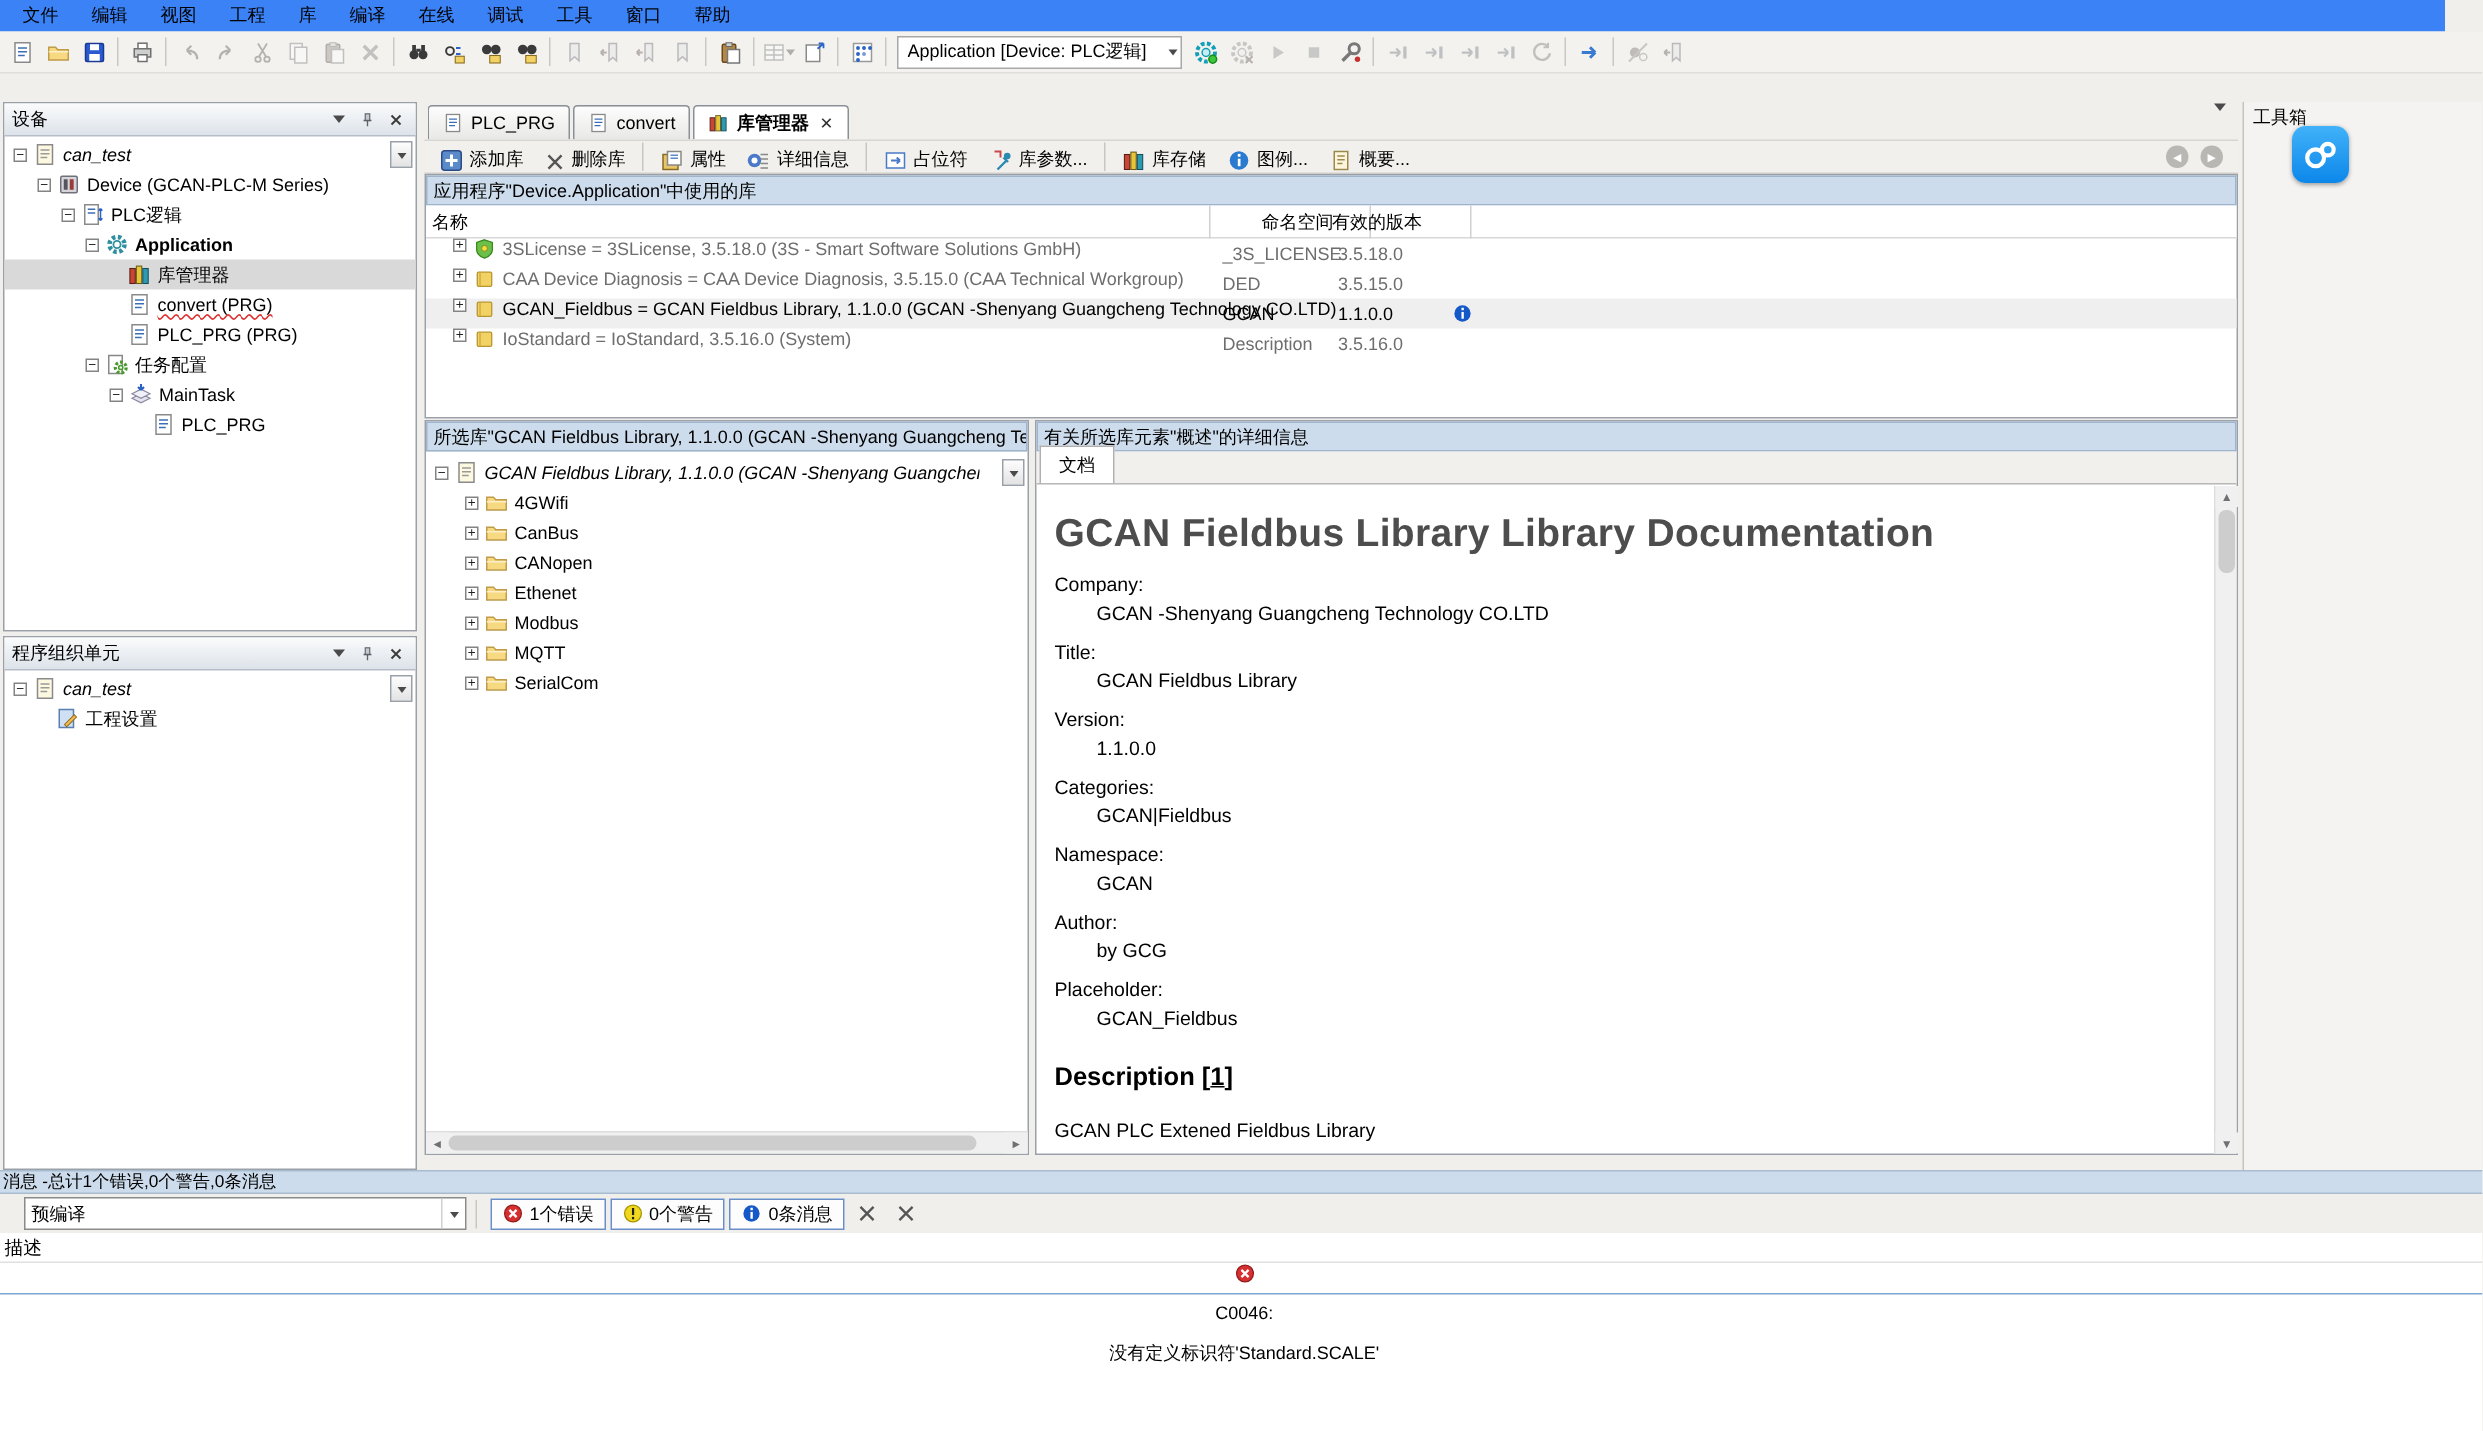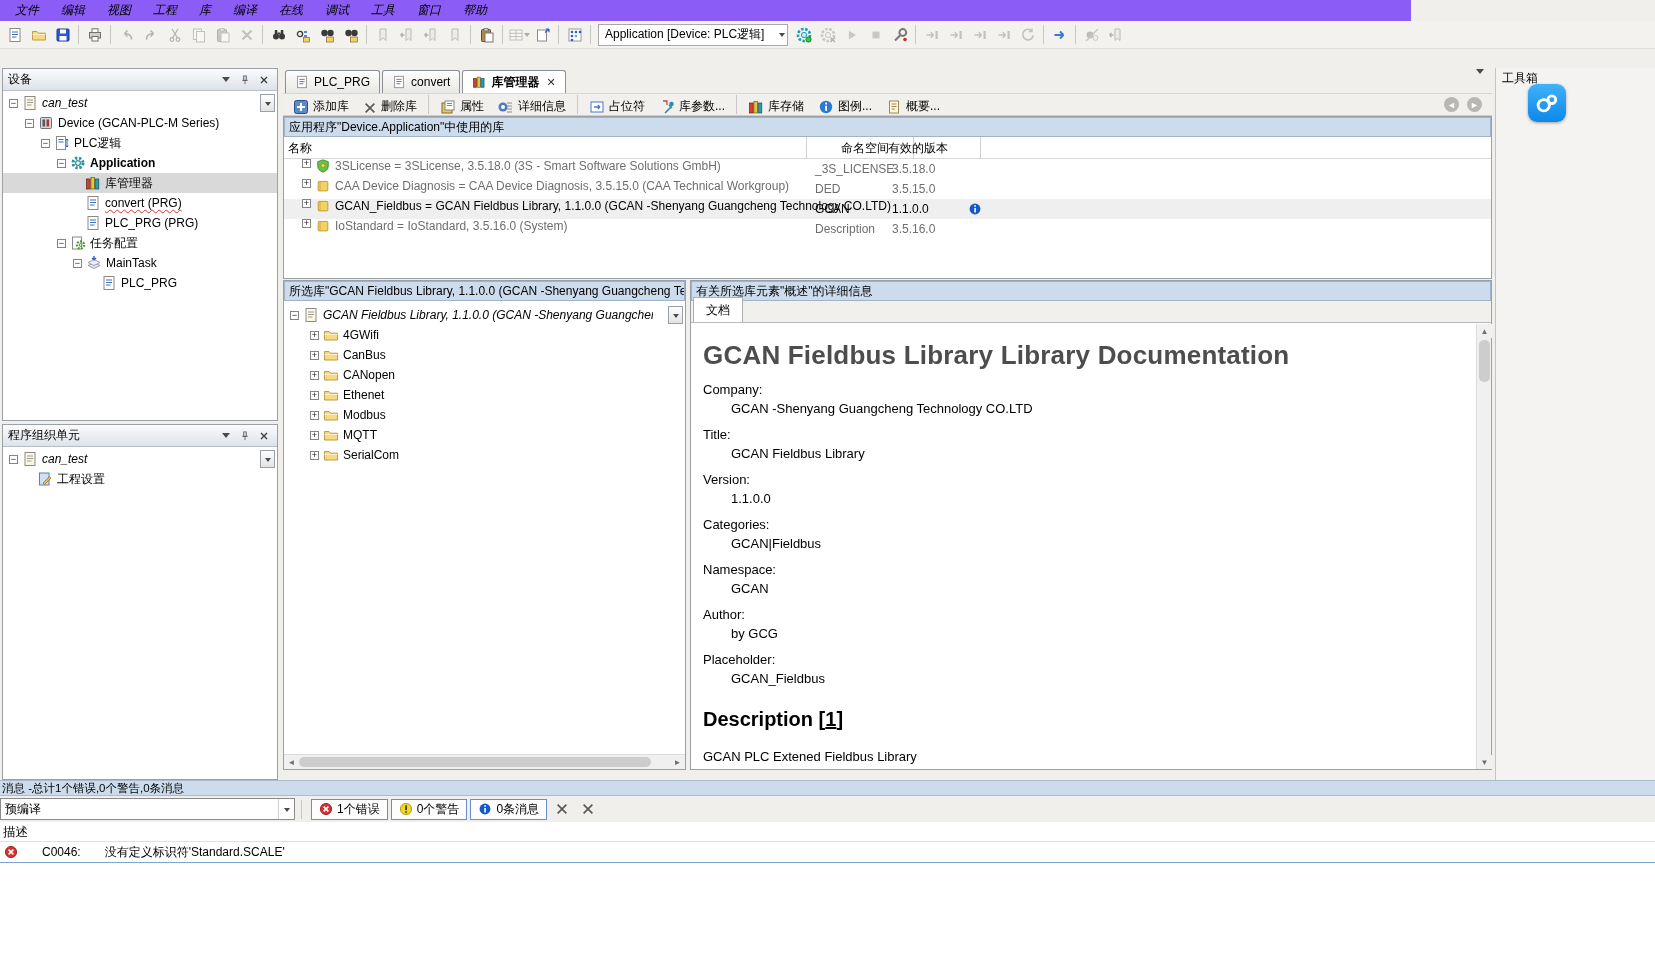--- a/index.html
+++ b/index.html
@@ -9,21 +9,21 @@
     font-family:"Liberation Sans","DejaVu Sans",sans-serif; font-size:12px; color:#000;
     background:#f0efec;
   }
   .abs { position:absolute; }
   .i16 { width:16px; height:16px; flex:0 0 16px; }
   .i14 { width:14px; height:14px; flex:0 0 14px; }
   .i12 { width:12px; height:12px; flex:0 0 12px; }
   .disabled { opacity:.4; filter:grayscale(85%); }
 
   
-  #menubar { top:0; left:0; width:1411px; height:21px; background:#8b5cf6; display:flex; align-items:center; padding-left:4px;font-style:italic; }
+  #menubar { top:0; left:0; width:1630px; height:21px; background:#3b82f6; display:flex; align-items:center; padding-left:4px; }
   .menu-item { padding:2px 11px; cursor:default; }
 
   
   #toolbar { top:21px; left:0; width:1655px; height:28px; background:#f3f2ef; border-bottom:1px solid #e0ded9; display:flex; align-items:center; padding:0 3px; gap:1px; }
   .tb-btn { width:23px; height:23px; display:flex; align-items:center; justify-content:center; border:1px solid transparent; border-radius:2px; }
   .tb-sep { width:1px; height:19px; background:#c9c7c3; margin:0 3px; flex:0 0 1px; }
   .app-combo { height:22px; width:190px; background:#fff; border:1px solid #a8a8a8; display:flex; align-items:center; padding:0 2px 0 6px; margin:0 3px; }
   .app-combo .lbl { flex:1; white-space:nowrap; overflow:hidden; }
   .arr-dn { width:0; height:0; border:4px solid transparent; border-top:5px solid #4a4a4a; margin-top:4px; }
   .arr-dn.sm { border-width:3px; border-top-width:4px; }
@@ -85,40 +85,40 @@
   .doc-tab { height:21px; background:#fff; border:1px solid #b0b0b0; border-bottom:none; padding:12px 12px; display:flex; align-items:center; }
   .doc-body { position:absolute; top:43px; left:0; right:15px; bottom:0; overflow:hidden; padding:0 0 0 12px; }
   .vscroll { position:absolute; top:43px; right:0; width:15px; bottom:0; background:#f0f0f0; border-left:1px solid #dcdcdc; }
   .v-thumb { position:absolute; top:16px; left:2px; width:11px; height:42px; background:#cdcdcd; border-radius:5px; }
   .sc-top { position:absolute; top:0; left:0; }
   .sc-bot { position:absolute; bottom:0; left:0; }
 
   .doc-title { font-size:26px; font-weight:bold; color:#4d4d4d; margin-top:16px; letter-spacing:.2px; }
   .doc-field { margin-top:11px; font-size:13px; }
   .doc-field .v { margin-left:28px; margin-top:4px; }
-  .doc-h2 { font-size:20px; font-weight:bold; margin-top:22px; }
+  .doc-h2 { font-size:17px; font-weight:bold; margin-top:22px; }
   .doc-h2 .ref { text-decoration:underline; }
   .doc-p { font-size:13px; margin-top:18px; }
 
   
   #toolbox-panel { left:1495px; top:68px; width:160px; height:712px; background:#f4f3f1; border-left:1px solid #c5c3bf; }
   #toolbox-panel .tb-title { height:20px; padding:2px 6px; }
   #netdisk { left:1528px; top:84px; width:38px; height:38px; border-radius:9px; background:linear-gradient(#41b2f9,#0c87ea); box-shadow:0 1px 3px rgba(0,0,0,.35); display:flex; align-items:center; justify-content:center; }
 
   
   #msg-title { top:780px; left:0; width:1655px; height:16px; background:#cddcec; border-top:1px solid #a8bccf; border-bottom:1px solid #a8bccf; line-height:14px; padding-left:2px; font-size:11.5px; }
-  #msg-controls { top:796px; left:0; width:1655px; height:26px; background:#f0efec; display:flex; align-items:center; }
+  #msg-controls { top:796px; left:0; width:1655px; height:26px; background:#f0efec; display:flex; align-items:center;padding-left:16px; }
   .msg-combo { width:295px; height:22px; background:#fff; border:1px solid #8a8a8a; display:flex; align-items:center; padding-left:4px; margin-left:0; }
   .msg-combo .lbl { flex:1; }
   .msg-combo .dd { width:16px; height:20px; display:flex; align-items:center; justify-content:center; border-left:1px solid #d0d0d0; }
   .msg-btn { height:21px; border:1px solid #6a8fc8; background:#fdfdfd; display:flex; align-items:center; gap:4px; padding:0 7px; margin-left:3px; }
   .msg-x { width:22px; height:21px; display:flex; align-items:center; justify-content:center; margin-left:4px; color:#444; font-size:13px; }
   #msg-list { top:822px; left:0; width:1655px; height:132px; background:#fff; }
   .desc-hd { height:20px; line-height:20px; padding-left:3px; font-size:12.5px; border-bottom:1px solid #e0e0e0; }
-  .err-row { height:21px; display:flex; align-items:center; gap:24px; padding-left:4px; border-bottom:1px solid #7aa7d4; }
+  .err-row { height:21px; display:flex; align-items:center; gap:12px; padding-left:4px; border-bottom:1px solid #7aa7d4;flex-direction:column; }
 </style>
 </head>
 <body>
 
 <svg width="0" height="0" style="position:absolute">
   <defs>
     <symbol id="sy-page" viewBox="0 0 16 16">
         <rect x="3" y="1.5" width="10" height="13" fill="#fff" stroke="#8a8a8a"></rect>
         <line x1="5" y1="5" x2="11" y2="5" stroke="#3b6fb5"></line>
         <line x1="5" y1="7.5" x2="11" y2="7.5" stroke="#3b6fb5"></line>

